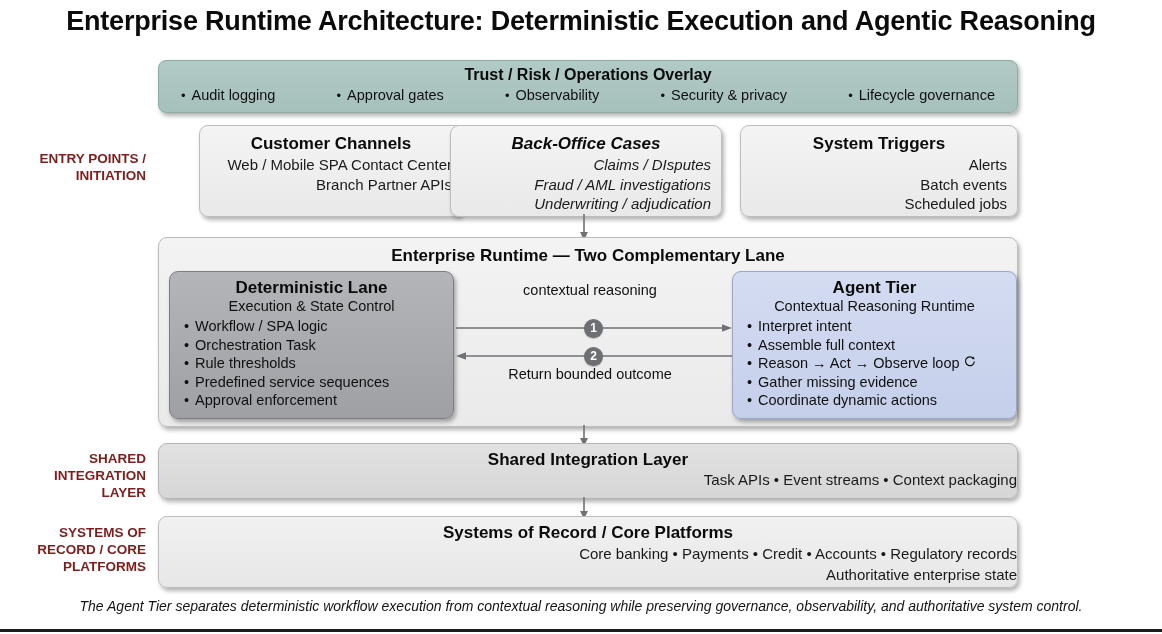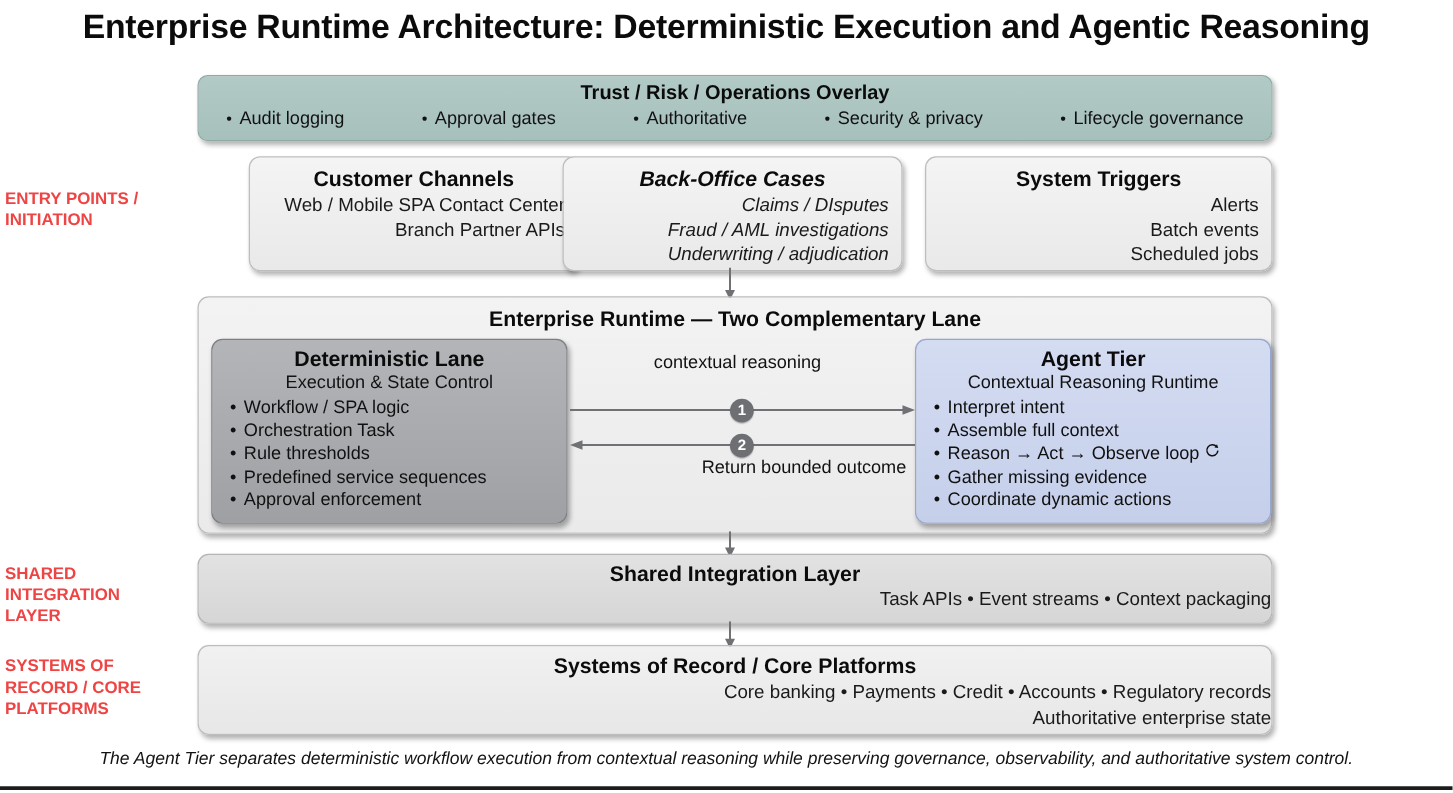--- a/index.html
+++ b/index.html
@@ -50,24 +50,24 @@
     padding:3px 22px 0 22px;
     font-size:14.5px;color:#111;
   }
   #overlay-items span{white-space:nowrap;}
   .dot::before{content:"\2022";margin-right:6px;font-size:13px;}
 
   
   .rowlabel{
     position:absolute;
     width:142px;
-    text-align:left;
+    text-align:right;
     font-size:13.5px;font-weight:700;
     line-height:17px;
-    color:#ef4444;
+    color:#7f1d1d;
     text-transform:uppercase;
   }
   #lbl-entry{left:4px;top:150px;}
   #lbl-runtime{left:4px;top:314px;}
   #lbl-shared{left:4px;top:450px;}
   #lbl-sor{left:4px;top:524px;}
 
   
   .entrybox{
     top:125px;height:92px;
@@ -118,21 +118,21 @@
     font-size:14.5px;line-height:18.5px;color:#101010;white-space:nowrap;
   }
   .lane ul li::before{content:"\2022";margin-right:6px;}
 
   
   .flowlabel{
     position:absolute;text-align:center;font-size:14.5px;color:#111;
     line-height:17px;width:270px;left:296px;
   }
   #flow-top{top:44px;}
-  #flow-bottom{top:128px;text-align:right;}
+  #flow-bottom{top:128px;}
 
   .arrowline{position:absolute;height:10px;left:297px;width:276px;}
   #arrow-1{top:85px;}
   #arrow-2{top:113px;}
 
   .badge{
     position:absolute;width:19px;height:19px;border-radius:50%;
     background:#6d6f73;color:#ffffff;font-size:12px;font-weight:700;
     line-height:19px;text-align:center;left:425px;
     box-shadow:0 1px 1px rgba(0,0,0,0.25);
@@ -177,21 +177,21 @@
 
 <div class="stage">
 
   <div class="title">Enterprise Runtime Architecture: Deterministic Execution and Agentic Reasoning</div>
 
   <div class="panel" id="overlay">
     <div class="hd">Trust / Risk / Operations Overlay</div>
     <div id="overlay-items">
       <span class="dot">Audit logging</span>
       <span class="dot">Approval gates</span>
-      <span class="dot">Authoritative</span>
+      <span class="dot">Observability</span>
       <span class="dot">Security &amp; privacy</span>
       <span class="dot">Lifecycle governance</span>
     </div>
   </div>
 
   <div class="rowlabel" id="lbl-entry">
     <div>ENTRY POINTS /</div>
     <div>INITIATION</div>
   </div>
   <div class="rowlabel" id="lbl-shared">

